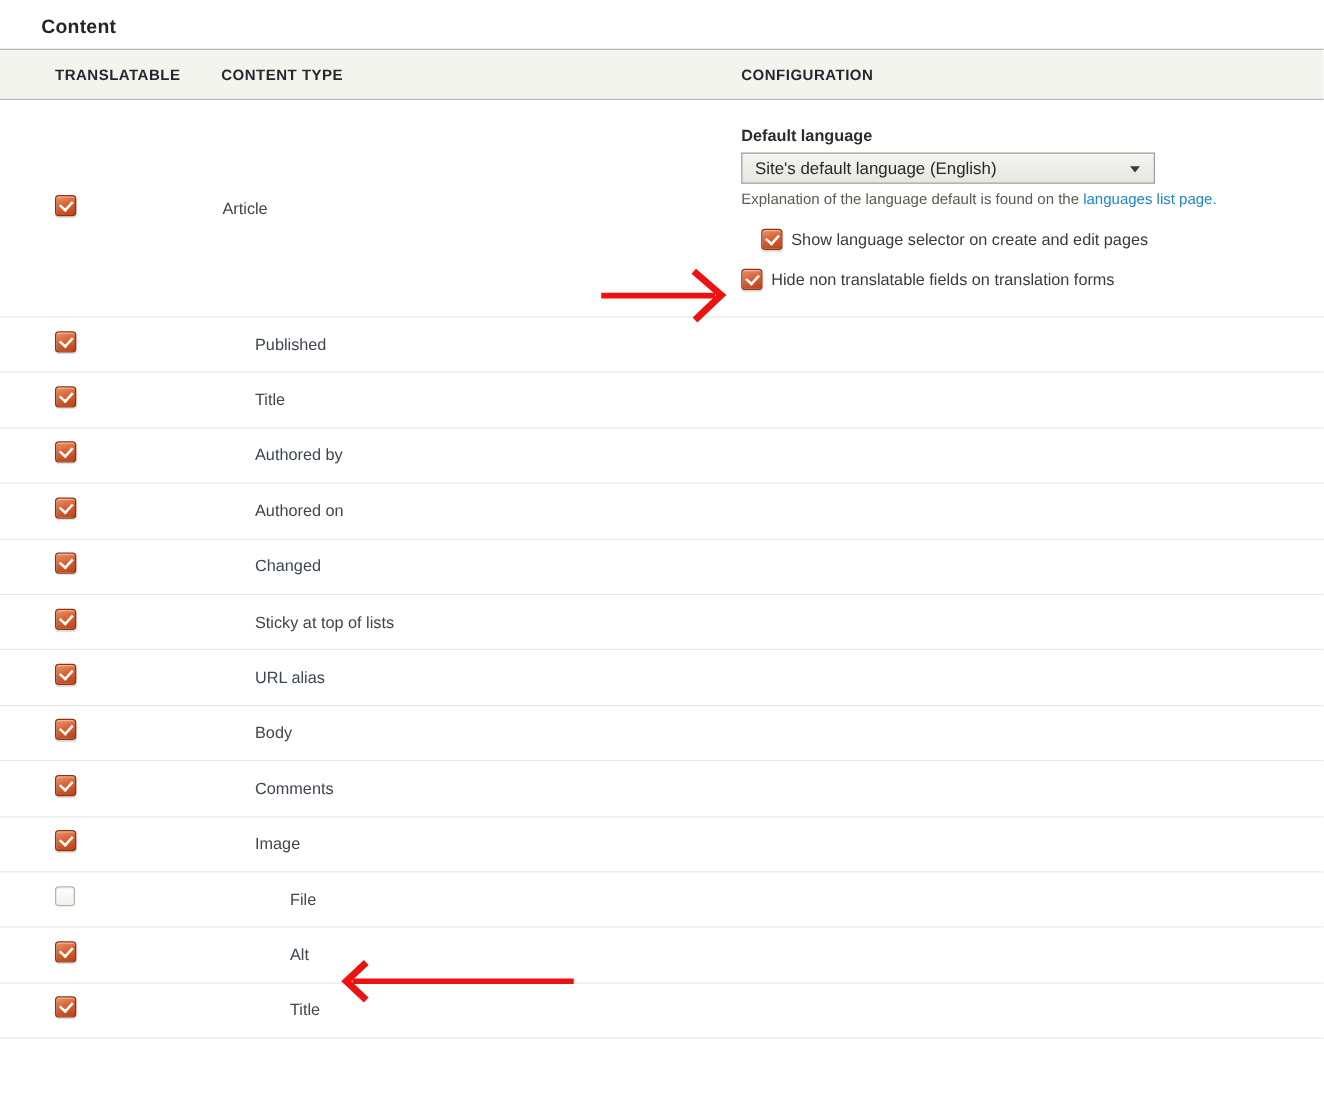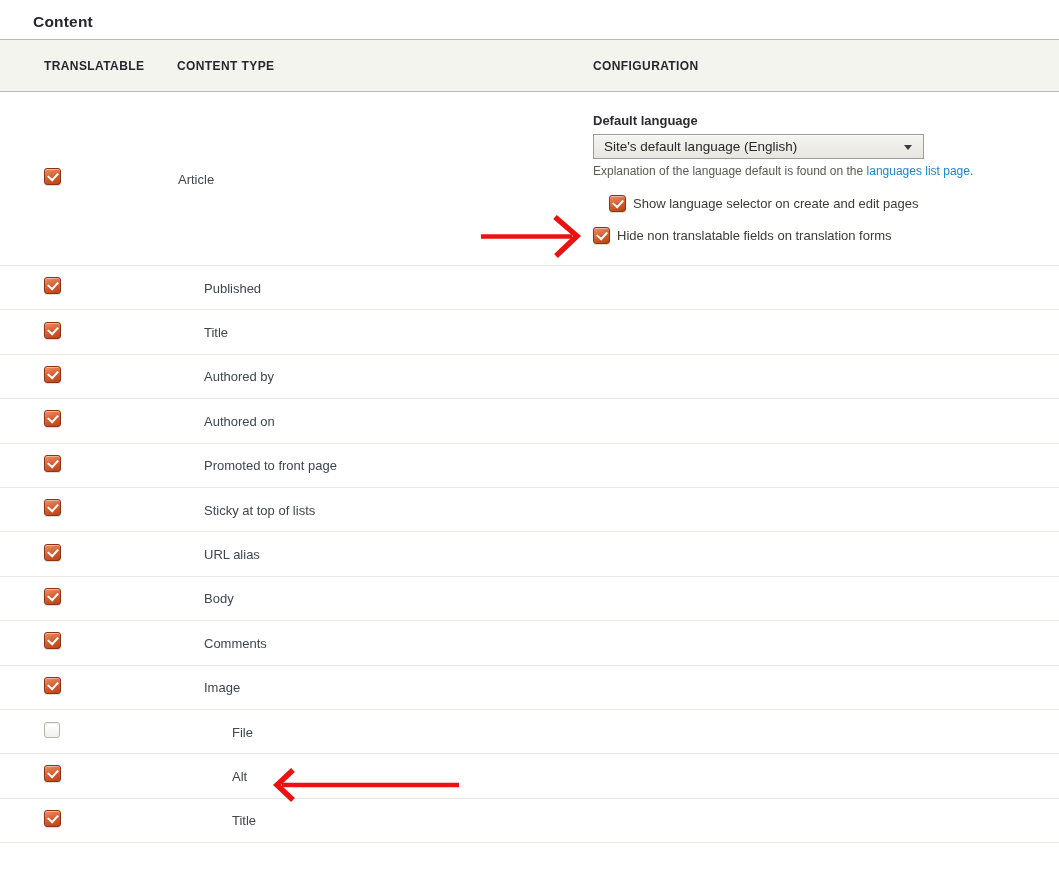--- a/index.html
+++ b/index.html
@@ -5,21 +5,21 @@
   * { margin:0; padding:0; box-sizing:border-box; }
   html,body { width:1059px; height:879px; background:#ffffff; overflow:hidden;
     font-family:"Liberation Sans","DejaVu Sans",sans-serif; }
   .page { position:relative; width:1059px; height:879px; }
 
   .page-title { margin:13px 0 0 33px; font-size:15.5px; font-weight:bold;
     color:#26252b; letter-spacing:.2px; }
 
   .tbl { margin-top:8px; width:1059px; }
 
-  .thead { display:flex; align-items:center; height:53px; background:#f4f4ef;
+  .thead { display:flex; align-items:center; height:41px; background:#f4f4ef;
     border-top:1px solid #b9bab3; border-bottom:1px solid #b9bab3;
     font-size:12px; font-weight:bold; color:#26272e; letter-spacing:.4px; }
 
   .c1 { width:177px; padding-left:44px; flex:none; }
   .c2 { width:416px; flex:none; }
   .c3 { flex:1; min-width:0; }
 
   .row { display:flex; align-items:center; border-bottom:1px solid #e9e9e3; }
   .row-article { height:174px; }
   .row-field { height:44.4px; }
@@ -122,21 +122,21 @@
       <span class="c2"><span class="field-label ind1">Authored by</span></span>
       <span class="c3"></span>
     </div>
     <div class="row row-field">
       <span class="c1"><span class="cb checked"></span></span>
       <span class="c2"><span class="field-label ind1">Authored on</span></span>
       <span class="c3"></span>
     </div>
     <div class="row row-field">
       <span class="c1"><span class="cb checked"></span></span>
-      <span class="c2"><span class="field-label ind1">Promoted to front page</span></span>
+      <span class="c2"><span class="field-label ind1">Changed</span></span>
       <span class="c3"></span>
     </div>
     <div class="row row-field">
       <span class="c1"><span class="cb checked"></span></span>
       <span class="c2"><span class="field-label ind1">Sticky at top of lists</span></span>
       <span class="c3"></span>
     </div>
     <div class="row row-field">
       <span class="c1"><span class="cb checked"></span></span>
       <span class="c2"><span class="field-label ind1">URL alias</span></span>

